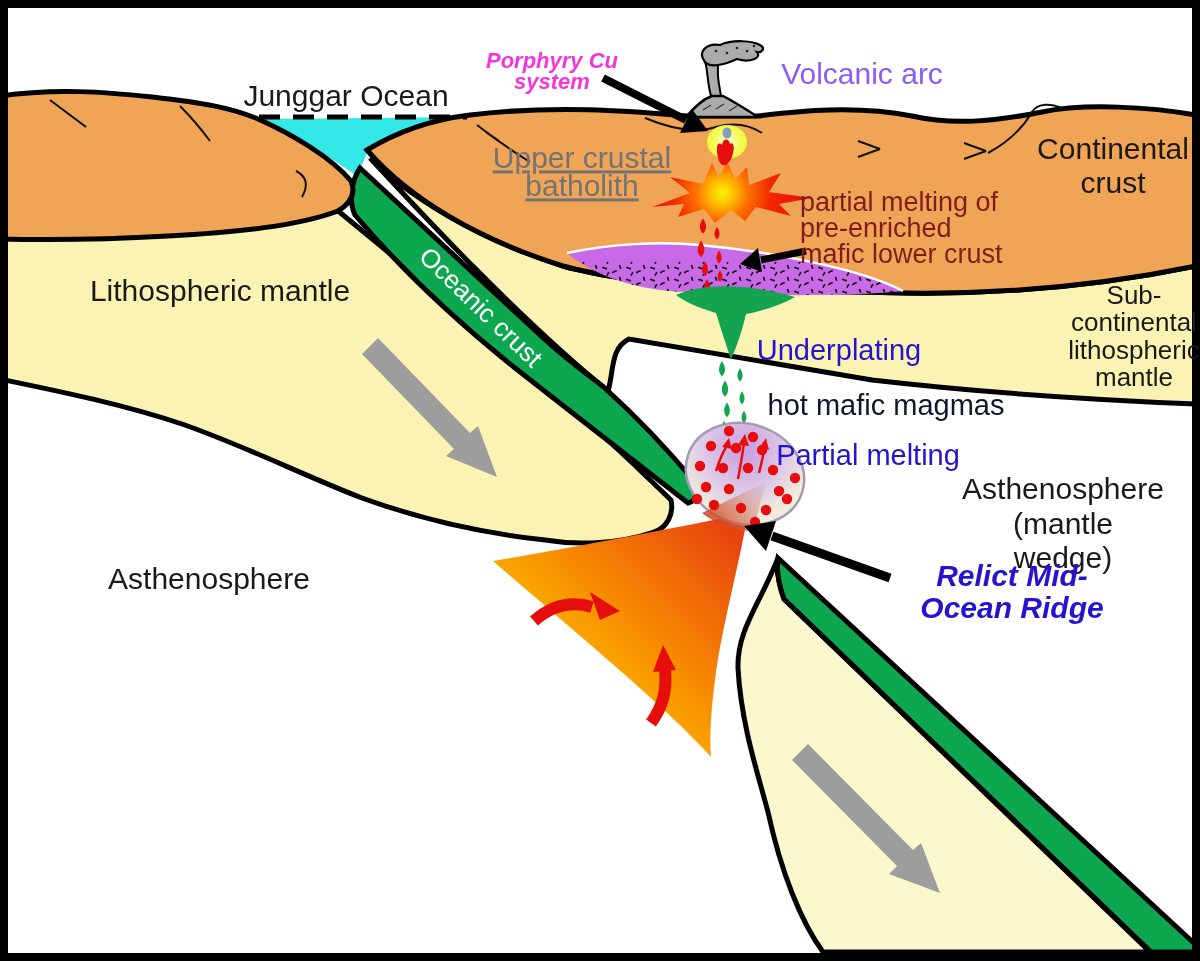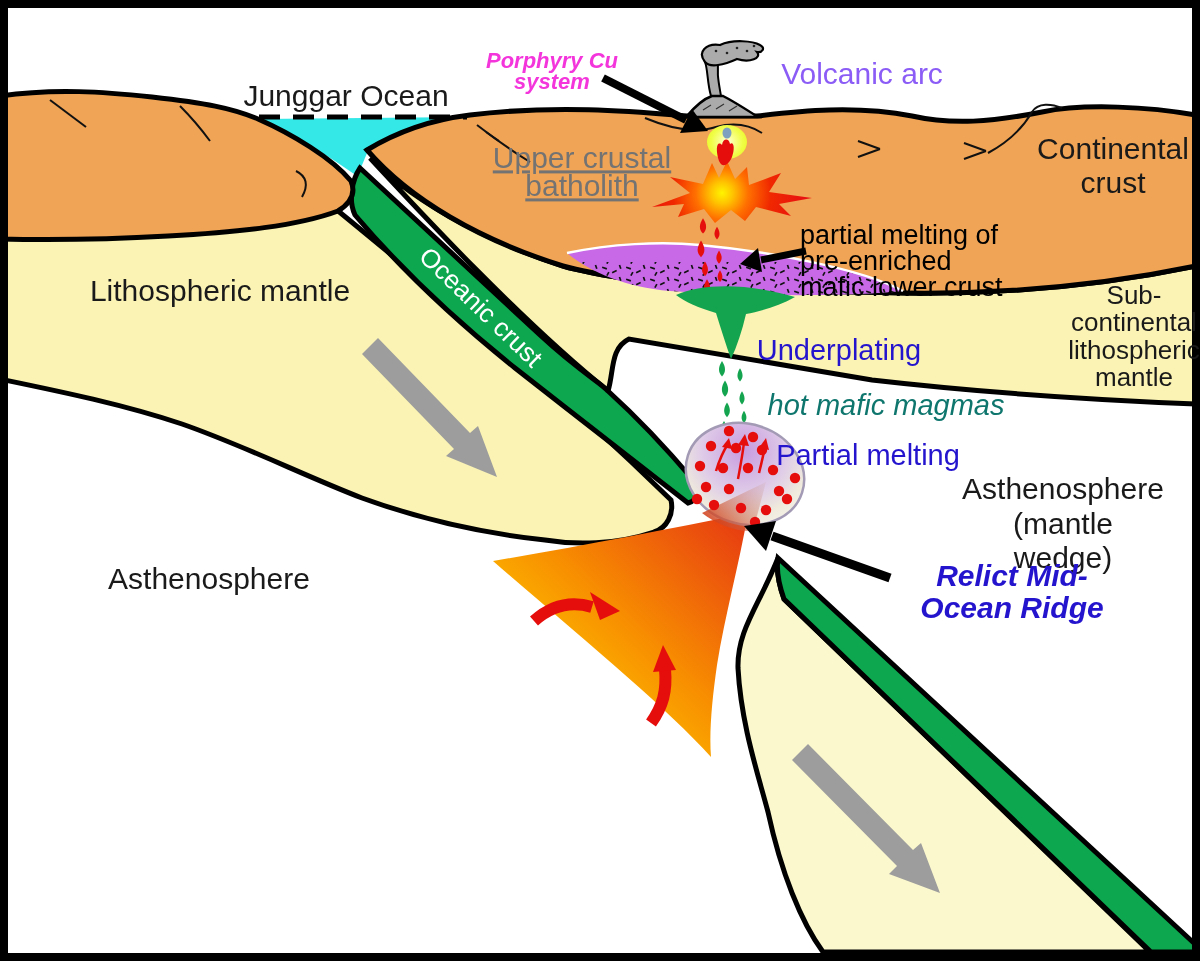--- a/index.html
+++ b/index.html
@@ -228,28 +228,28 @@
 </svg>
 
 <div class="lbl s30" style="left: 346px; top: 96px; color: rgb(26, 26, 26);">Junggar Ocean</div>
 <div class="lbl s33 bi" style="left: 552px; top: 72px; line-height: 0.95; color: rgb(243, 53, 219);">Porphyry Cu
 system</div>
 <div class="lbl s30" style="left: 862px; top: 74px; color: #8b5cf6;">Volcanic arc</div>
 <div class="lbl s30" style="left: 1113px; top: 166px; line-height: 1.12; color: rgb(26, 26, 26);">Continental
 crust</div>
 <div class="lbl s30" style="left: 582px; top: 172px; line-height: 0.92; color: #737373; text-decoration: underline;">Upper crustal
 batholith</div>
-<div class="lbl s27 left-align" style="left: 800px; top: 229px; line-height: 0.96; color: #000000; margin-top: 33px;">partial melting of
+<div class="lbl s27 left-align" style="left: 800px; top: 229px; line-height: 0.96; color: #7f1d1d;">partial melting of
 pre-enriched
 mafic lower crust</div>
 <div class="lbl s26" style="left: 1090px; top: 337px; line-height: 1.05; color: rgb(26, 26, 26); margin-left: 44px;">Sub-continental
 lithospheric
 mantle</div>
 <div class="lbl s29" style="left: 839px; top: 323px; color: rgb(36, 20, 206); margin-top: 28px;">Underplating</div>
-<div class="lbl s29" style="left: 886px; top: 406px; color: #0f766e; font-style: italic;">hot mafic magmas</div>
+<div class="lbl s29" style="left: 886px; top: 406px; color: #0f172a;">hot mafic magmas</div>
 <div class="lbl s29" style="left: 868px; top: 456px; color: rgb(36, 20, 206);">Partial melting</div>
 <div class="lbl s30" style="left: 1063px; top: 524px; line-height: 1.15; color: rgb(26, 26, 26);">Asthenosphere
 (mantle wedge)</div>
 <div class="lbl s30 bi" style="left: 1012px; top: 592px; color: rgb(36, 20, 206);">Relict Mid-Ocean Ridge</div>
 <div class="lbl s30" style="left: 220px; top: 291px; color: rgb(26, 26, 26);">Lithospheric mantle</div>
 <div class="lbl s30" style="left: 209px; top: 579px; color: rgb(26, 26, 26);">Asthenosphere</div>
 <div class="lbl s26 rot" style="left: 481px; top: 307px; color: rgb(255, 255, 255);">Oceanic crust</div>
 
 </div>
 

